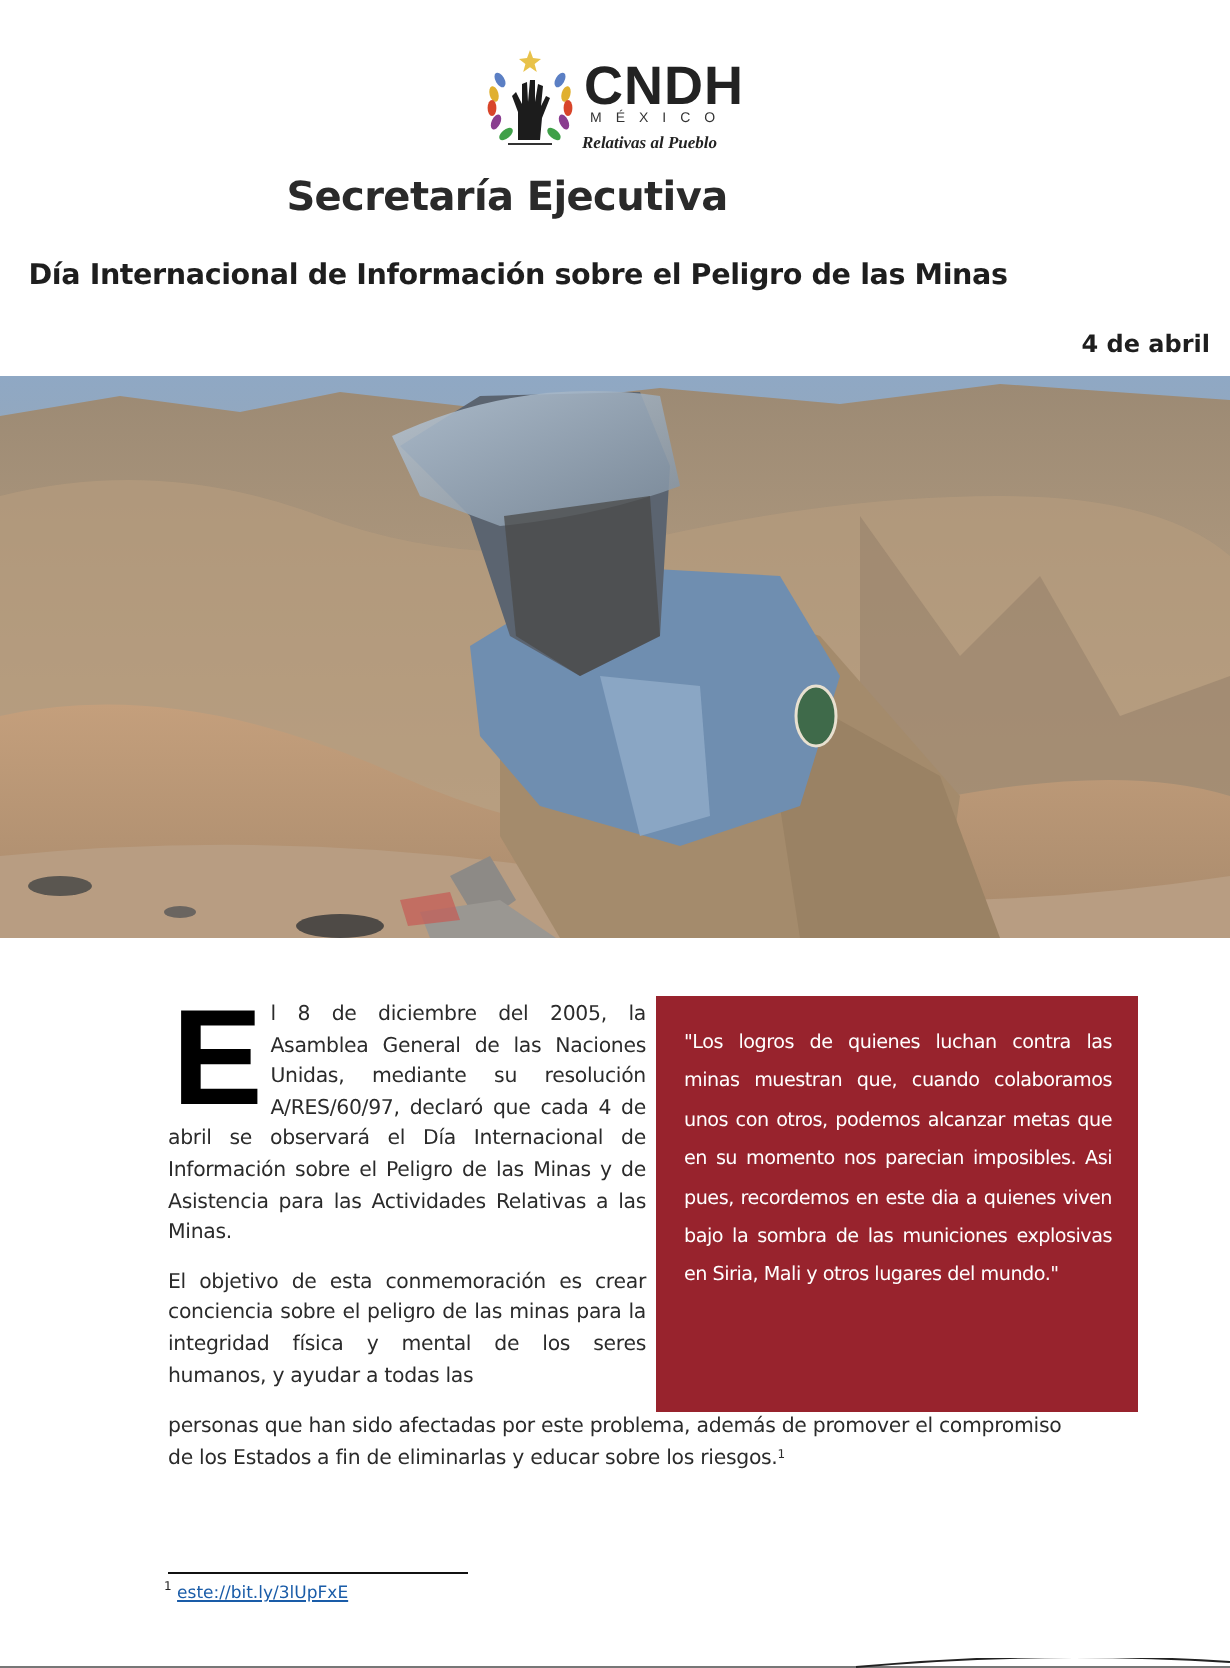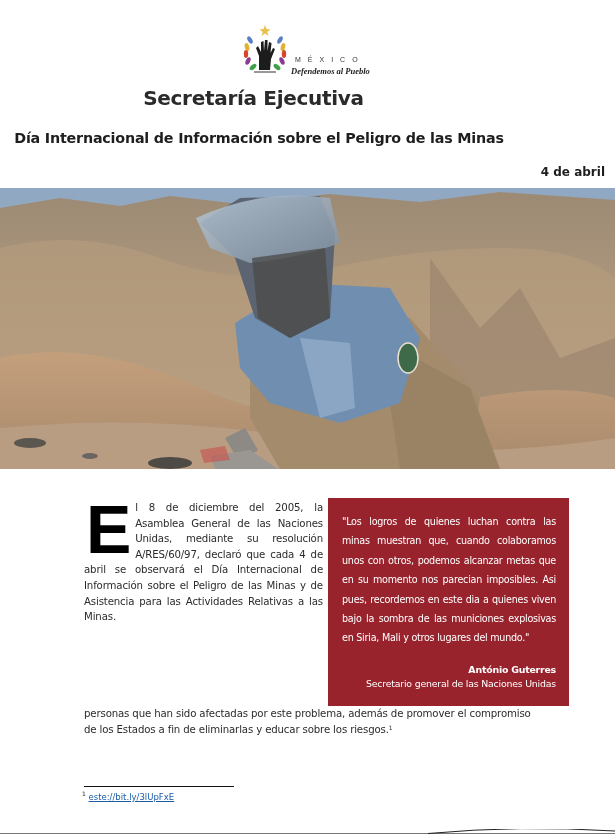--- a/index.html
+++ b/index.html
@@ -51,22 +51,23 @@
 
     <ellipse cx="40" cy="16" rx="2.2" ry="4" fill="#5b7fc4" transform="rotate(30 40 16)"></ellipse>
     <ellipse cx="43" cy="23" rx="2.2" ry="4" fill="#e0b030" transform="rotate(15 43 23)"></ellipse>
     <ellipse cx="44" cy="30" rx="2.2" ry="4" fill="#d8452a"></ellipse>
     <ellipse cx="42" cy="37" rx="2.2" ry="4" fill="#8a3d8f" transform="rotate(-25 42 37)"></ellipse>
     <ellipse cx="37" cy="43" rx="2.2" ry="4" fill="#3fa048" transform="rotate(-50 37 43)"></ellipse>
 
     <path d="M19,46 L19,32 L16,24 L18,22 L21,28 L21,18 L23.5,17 L24,27 L25,16 L27.5,16 L27.5,27 L29,18 L31.5,19 L30.5,29 L33,24 L35,25 L31,35 L30,46 Z" fill="#1c1c1c"></path>
     <line x1="14" y1="48" x2="36" y2="48" stroke="#333" stroke-width="1"></line>
   </svg>
+  <div class="logo-word">CNDH</div>
   <div class="logo-country">MÉXICO</div>
-  <div class="logo-motto">Defendemos al Pueblo</div>
+  <div class="logo-motto">Relativas al Pueblo</div>
 </div>
 
 <div class="section-title">Secretaría Ejecutiva</div>
 <div class="doc-title">
   <div>Día Internacional de Información sobre el Peligro de las Minas</div>
 </div>
 <div class="doc-date">4 de abril</div>
 
 <div class="photo">
   <svg width="615" height="281" viewBox="0 0 615 281" preserveAspectRatio="none">
@@ -116,31 +117,28 @@
     <path d="M210,268 L250,262 L278,281 L215,281 Z" fill="#9a9792"></path>
 
     <path d="M200,262 L225,258 L230,272 L204,275 Z" fill="#c65a54" opacity="0.7"></path>
   </svg>
 </div>
 
 <div class="body-col">
   <p>
     <span class="dropcap">E</span><span>l 8 de diciembre del 2005, la Asamblea General de las Naciones Unidas, mediante su resolución A/RES/60/97, declaró que cada 4 de abril se observará el Día Internacional de Información sobre el Peligro de las Minas y de Asistencia para las Actividades Relativas a las Minas.</span>
   </p>
+  <p>El objetivo de esta conmemoración es crear conciencia sobre el peligro de las minas para la integridad física y mental de los seres humanos, y ayudar a todas las</p>
 </div>
 <div class="para2-tail">
   <span>personas que han sido afectadas por este problema, además de promover el compromiso de los Estados a fin de eliminarlas y educar sobre los riesgos.</span><sup>1</sup>
 </div>
 
 <div class="quote-box">
   <p class="quote-text">"Los logros de quienes luchan contra las minas muestran que, cuando colaboramos unos con otros, podemos alcanzar metas que en su momento nos parecian imposibles. Asi pues, recordemos en este dia a quienes viven bajo la sombra de las municiones explosivas en Siria, Mali y otros lugares del mundo."</p>
-  <div class="quote-author">
-    <div class="name">António Guterres</div>
-    <div>Secretario general de las Naciones Unidas</div>
-  </div>
 </div>
 
 <div class="footnote-rule"></div>
 <div class="footnote">
   <sup>1</sup>
   <a>este://bit.ly/3lUpFxE</a>
 </div>
 
 <svg class="page-bottom" viewBox="0 0 615 5" preserveAspectRatio="none">
   <line x1="0" y1="4.5" x2="615" y2="4.5" stroke="#777" stroke-width="1"></line>

